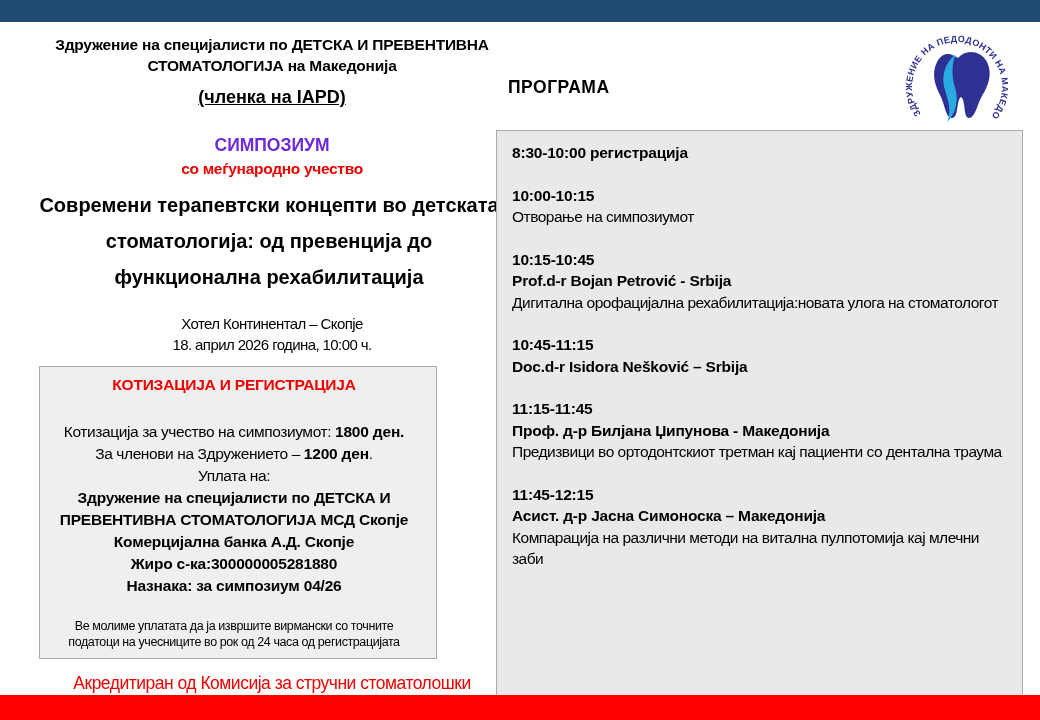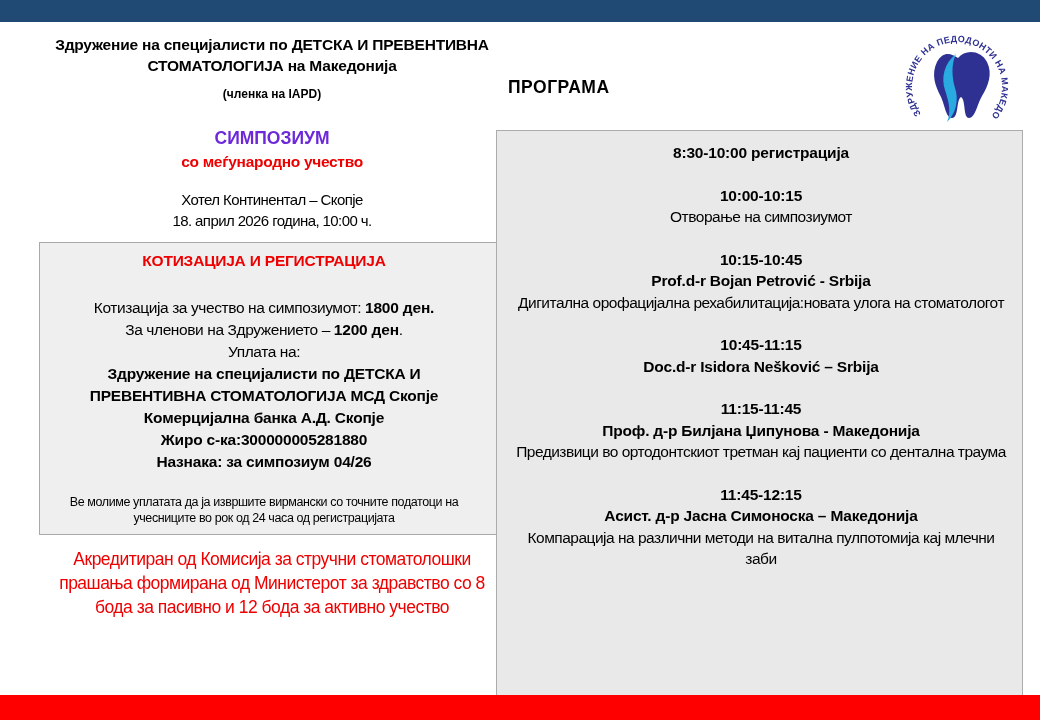--- a/index.html
+++ b/index.html
@@ -27,22 +27,23 @@
     position: absolute; left: 39px; top: 34px;
     width: 466px;
     text-align: center;
   }
   .assoc {
     font-weight: bold; font-size: 15.5px; line-height: 21px;
     letter-spacing: -0.2px;
     max-width: 440px; margin: 0 auto;
   }
   .membership {
-    font-weight: bold; font-size: 12px;
+    font-weight: bold; font-size: 18px;
     margin-top: 11px;
+    text-decoration: underline;
   }
   .symp {
     color: #6d28d9; font-weight: bold; font-size: 17.5px;
     margin-top: 27px;
   }
   .symp-sub {
     color: #ee0000; font-weight: bold; font-size: 15.5px;
     letter-spacing: -0.3px;
     margin-top: 4px;
   }
@@ -50,21 +51,21 @@
     font-weight: bold; font-size: 20px; line-height: 36px;
     margin-top: 9px;
     max-width: 460px;
   }
   .venue-block { margin-top: 18px; line-height: 21px; }
   .venue, .datetime {
     font-size: 15px; letter-spacing: -0.6px;
   }
   .reg-box {
     margin-top: 11px;
-    width: 458px;
+    width: 398px;
     min-height: 270px;
     background: #efefef;
     border: 1px solid #a9a9a9;
     padding: 9px 16px 8px 8px;
   }
   .reg-heading {
     color: #ee0000; font-weight: bold; font-size: 15.5px;
     letter-spacing: -0.2px;
   }
   .reg-body { margin-top: 27px; font-size: 15.5px; line-height: 22px; letter-spacing: -0.4px; }
@@ -91,34 +92,35 @@
   }
   .program-box {
     position: absolute; left: 496px; top: 130px;
     width: 527px; height: 565px;
     background: #e9e9e9;
     border: 1px solid #ababab;
     border-bottom: none;
     padding: 11px 12px 0 15px;
     overflow: hidden;
   }
-  .prog-entry { margin-bottom: 21px; font-size: 15.5px; line-height: 21.5px; text-align: center; }
+  .prog-entry { margin-bottom: 21px; font-size: 15.5px; line-height: 21.5px; }
   .prog-time, .prog-speaker { font-weight: bold; letter-spacing: -0.2px; }
   .prog-topic { letter-spacing: -0.5px; }
 </style>
 </head>
 <body>
 
 <div class="topbar"></div>
 
 <div class="left-col">
   <div class="assoc">Здружение на специјалисти по ДЕТСКА И ПРЕВЕНТИВНА СТОМАТОЛОГИЈА на Македонија</div>
   <div class="membership">(членка на IAPD)</div>
   <div class="symp">СИМПОЗИУМ</div>
   <div class="symp-sub">со меѓународно учество</div>
+  <div class="main-title">Современи терапевтски концепти во детската стоматологија: од превенција до функционална рехабилитација</div>
   <div class="venue-block">
     <div class="venue">Хотел Континентал – Скопје</div>
     <div class="datetime">18. април 2026 година, 10:00 ч.</div>
   </div>
 
   <div class="reg-box">
     <div class="reg-heading">КОТИЗАЦИЈА И РЕГИСТРАЦИЈА</div>
     <div class="reg-body">
       <div class="reg-line"><span>Котизација за учество на симпозиумот: </span><b>1800 ден.</b></div>
       <div class="reg-line"><span>За членови на Здружението – </span><b>1200 ден</b><span>.</span></div>

